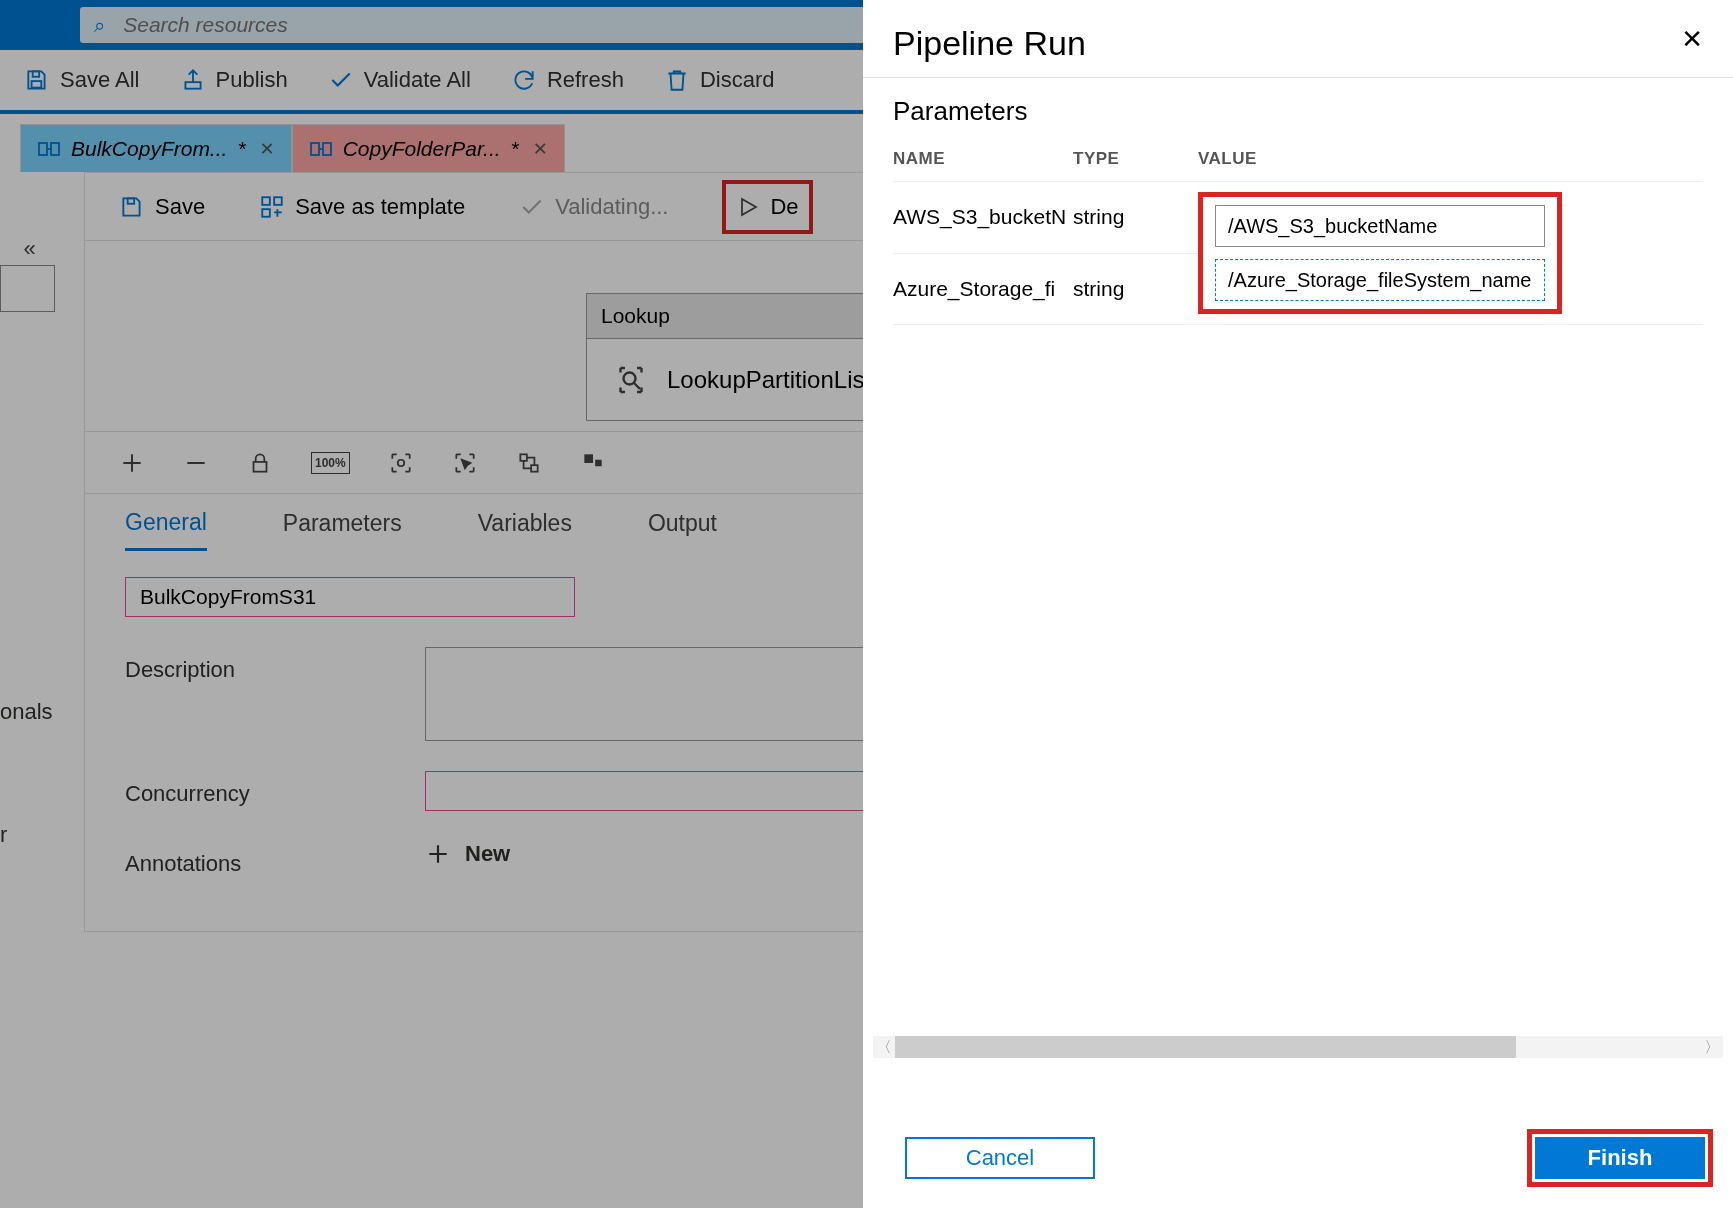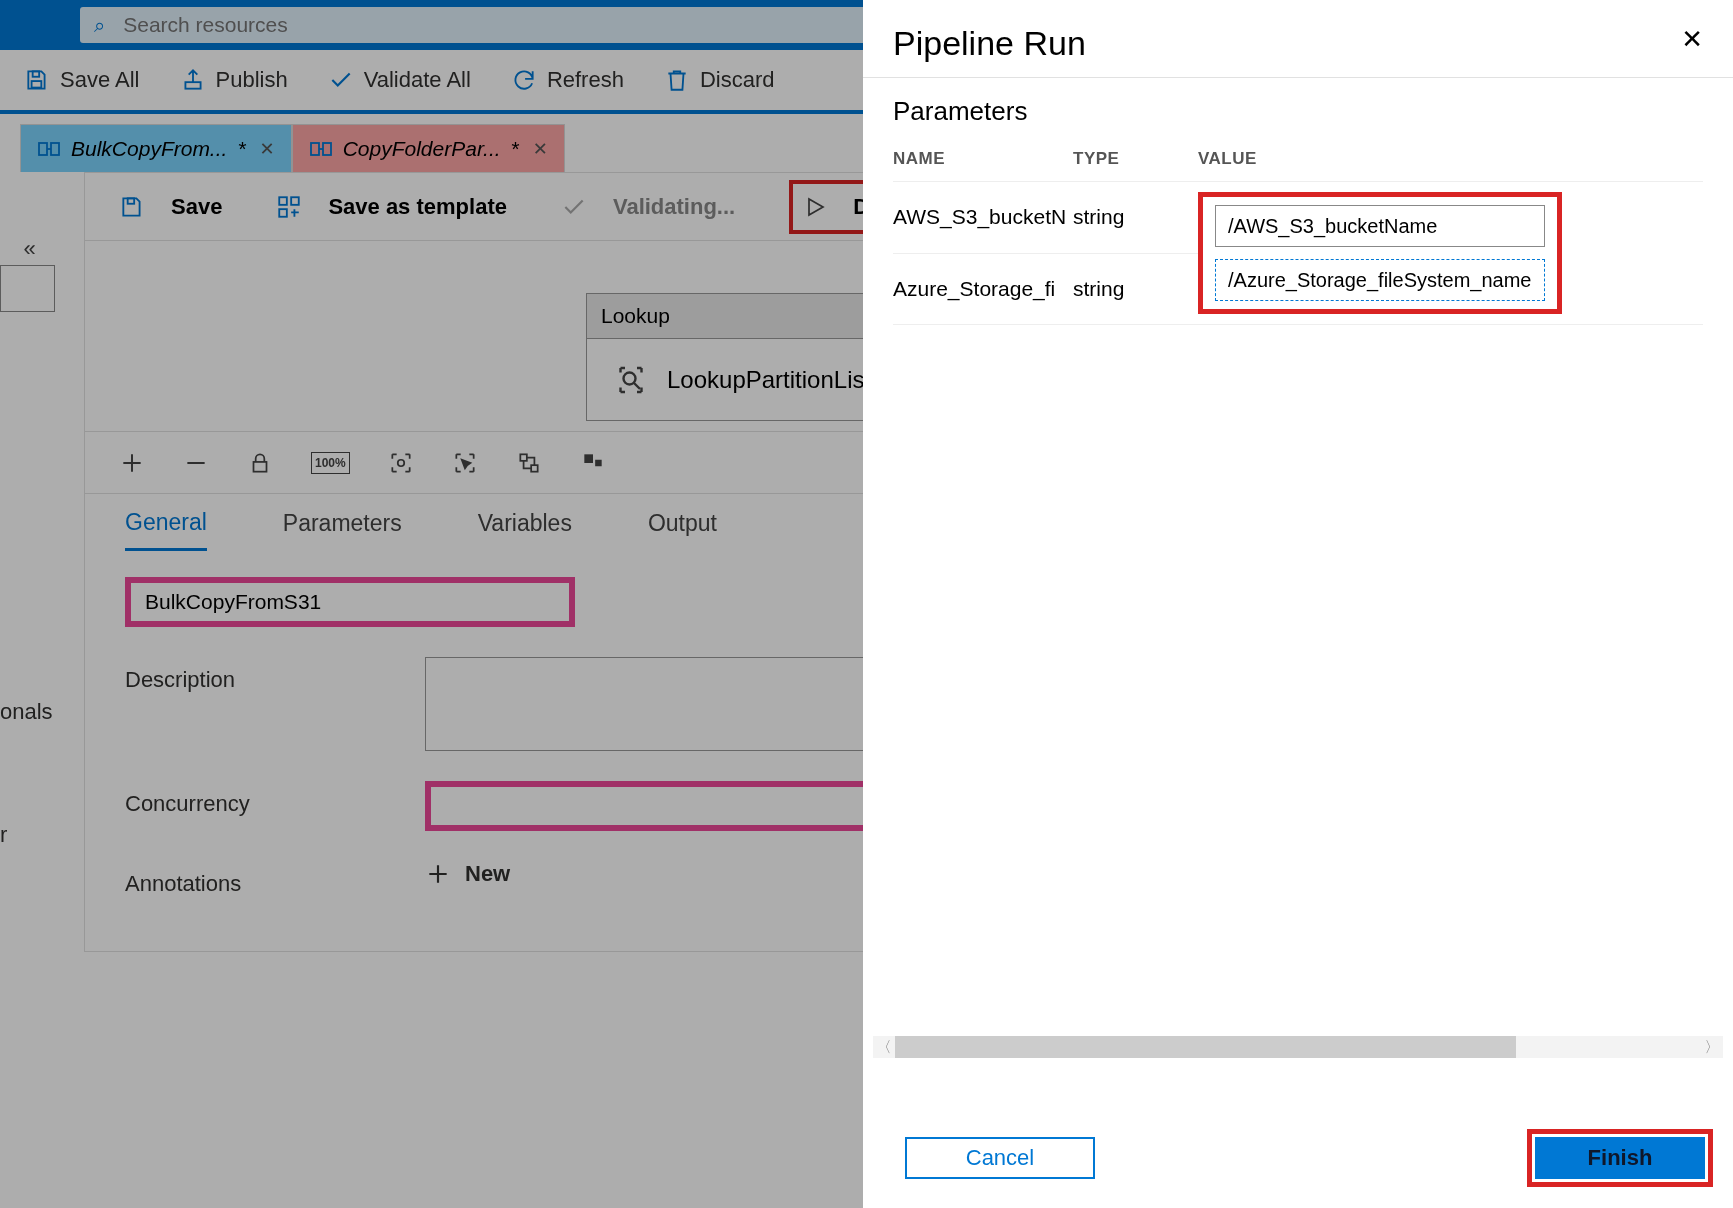--- a/index.html
+++ b/index.html
@@ -1,42 +1,42 @@
 <!DOCTYPE html>
 <html><head>
 <meta charset="utf-8">
 <style>
 * { box-sizing: border-box; margin: 0; padding: 0; font-family: "Segoe UI", Arial, sans-serif; }
 html, body { width: 1733px; height: 1208px; overflow: hidden; background: #fff; position: relative; }
 
 
 .top-bar { height: 50px; background: #0078d4; display: flex; align-items: center; padding-left: 80px; }
 .search-wrap { background: #e1f0fb; width: 850px; height: 36px; display: flex; align-items: center; border-radius: 3px; padding: 0 14px; gap: 18px; }
-.search-wrap input { border: none; background: transparent; outline: none; font-size: 21px; color: #555; width: 100%; }
+.search-wrap input { border: none; background: transparent; outline: none; font-size: 21px; font-style: italic; color: #555; width: 100%; }
 
 
 .toolbar { height: 60px; display: flex; align-items: center; gap: 40px; padding-left: 24px; border-bottom: 2px solid #0078d4; border-bottom-width: 0; }
 .tb-item { display: flex; align-items: center; gap: 10px; font-size: 22px; color: #323130; cursor: pointer; }
 .blue-icon { color: #0078d4; }
 
 .thin-blue-line { height: 4px; background: #0078d4; width: 100%; }
 
 
 .tab-row { height: 58px; display: flex; align-items: flex-end; padding-left: 20px; }
 .tab { height: 48px; border: 1px solid #d9d9d9; border-bottom: none; background: #fca5a5; display: flex; align-items: center; padding: 0 16px; gap: 10px; font-style: italic; font-size: 21px; margin-right: 0; }
 .tab.active { background: #7dd3fc; }
 .tab .x { font-style: normal; color: #555; font-size: 18px; margin-left: 4px; }
 
 
 .left-collapse { position: absolute; left: 0; top: 209px; width: 60px; height: 80px; display:flex; align-items:center; justify-content:center; font-size:22px; color:#444; border-right:1px solid #fff; }
 .little-box { position:absolute; left:0; top:265px; width:55px; height:47px; border:1px solid #888; }
 .canvas-area { margin-left: 84px; border: 1px solid #e1e1e1; }
 .canvas-header { height: 68px; border-bottom: 1px solid #e1e1e1; display:flex; align-items:center; padding: 0 34px; gap: 54px; font-size:22px; }
 .canvas-header .gray { color: #888; }
-.canvas-header .ch-item { display:flex; align-items:center; gap:26px;font-weight:bold; }
+.canvas-header .ch-item { display:flex; align-items:center; gap:10px; }
 .red-box { border: 4px solid #d92424; }
 
 
 .diagram { height: 190px; position: relative; }
 .activity { position:absolute; left: 501px; top: 52px; width: 340px; border:1px solid #999; background:#fff; }
 .activity-head { height:45px; background:#e8e8e8; border-bottom:1px solid #999; display:flex; align-items:center; justify-content:space-between; padding:0 14px; font-size:21px; }
 .activity-body { height:81px; display:flex; align-items:center; gap:18px; padding-left:26px; font-size:24px; }
 .ok-dot { width:24px; height:24px; background:#107c10; border-radius:50%; display:inline-flex; align-items:center; justify-content:center; color:#fff; font-size:15px; }
 
 
@@ -45,21 +45,21 @@
 
 
 .bottom-tabs { height: 60px; border-top:1px solid #e1e1e1; display:flex; align-items:center; padding-left:40px; gap:76px; font-size:23px; color:#444; }
 .bottom-tabs .active { color:#0078d4; border-bottom: 3px solid #0078d4; padding-bottom: 12px; margin-bottom:-12px; }
 
 
 .form-area { padding: 24px 40px; font-size:22px; color:#323130; }
 .form-row { display:flex; align-items:flex-start; margin-bottom: 30px; }
 .form-row label { width: 300px; padding-top:10px; }
 .form-row .req { color:#a4262c; }
-.form-row input[type=text] { height: 50px; border:6px solid #ec4899; padding: 0 14px; font-size:21px; width:450px; }
+.form-row input[type=text] { height: 40px; border:1px solid #ec4899; padding: 0 14px; font-size:21px; width:450px; }
 .form-row textarea { height: 94px; border:1px solid #999; padding: 10px 14px; font-size:21px; width:450px; resize:none; }
 .form-row .new-btn { display:flex; align-items:center; gap:14px; font-weight:600; }
 
 .floating-left { position:absolute; left:0; top:695px; font-size:22px; line-height:1.5; color:#323130; }
 
 
 .overlay { position:absolute; inset:0; background: rgba(0,0,0,0.32); }
 
 
 .panel { position:absolute; right:0; top:0; width: 870px; height: 100%; background:#fff; display:flex; flex-direction:column; }
@@ -81,21 +81,21 @@
 .hscroll { position:absolute; left:10px; right:10px; bottom: 150px; height: 22px; background:#f3f3f3; display:flex; align-items:center; }
 .hscroll .arrow { width:22px; text-align:center; color:#888; font-size:15px; }
 .hscroll .track { flex:1; height:100%; background:#f3f3f3; position:relative; }
 .hscroll .thumb { position:absolute; left:0; width:77%; height:100%; background:#ccc; }
 
 
 .panel-footer { position:absolute; left:12px; right:0; bottom:0; height:100px; display:flex; align-items:center; justify-content:flex-end; padding:0 20px; gap:480px; }
 .btn { height: 42px; min-width: 190px; font-size:22px; display:flex; align-items:center; justify-content:center; cursor:pointer; }
 .btn-cancel { border:2px solid #0078d4; color:#0078d4; background:#fff; position:absolute; left:30px; }
 .btn-finish-wrap { border:5px solid #d92424; padding:3px; display:inline-block; }
-.btn-finish { background:#0078d4; color:#0f172a; font-weight:600; border:none; min-width: 170px; }
+.btn-finish { background:#0078d4; color:#ffffff; font-weight:600; border:none; min-width: 170px; }
 
 svg { display:block; }
 .icon18 { width:24px; height:24px; }
 .icon22 { width:26px; height:26px; }
 </style>
 </head>
 <body>
 
 <div class="top-bar">
   <div class="search-wrap">

